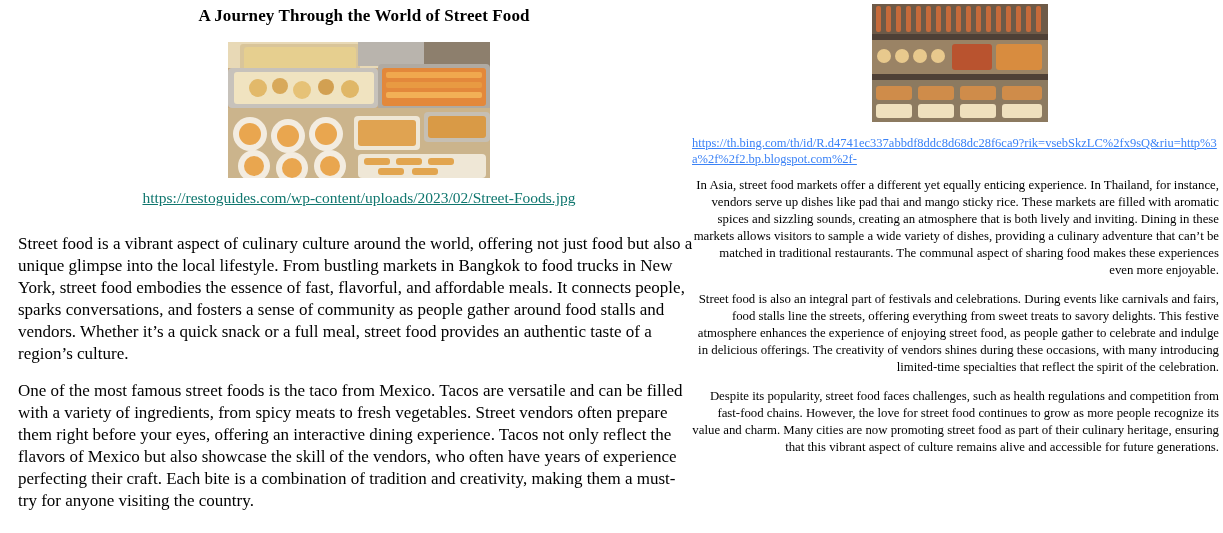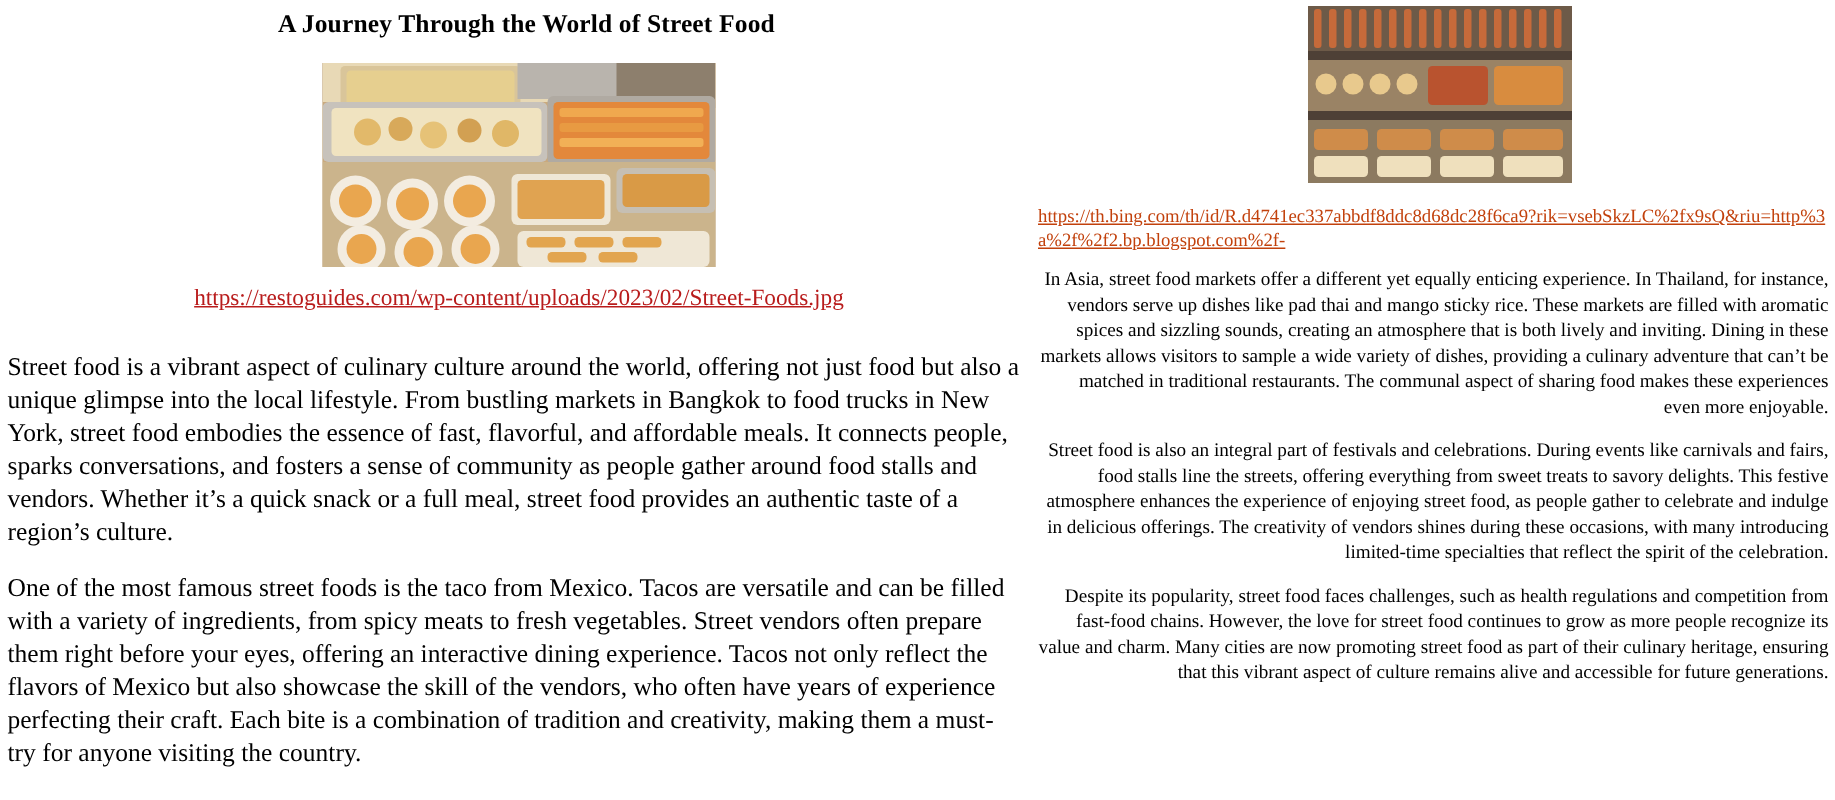--- a/index.html
+++ b/index.html
@@ -14,21 +14,21 @@
     color: #000000;
     overflow: hidden;
   }
   .page {
     position: relative;
     width: 1223px;
     height: 533px;
   }
   .col-left {
     position: absolute;
-    left: 3px;
+    left: 16px;
     top: 0px;
     width: 686px;
     height: 439px;
   }
   .col-right {
     position: absolute;
     left: 692px;
     top: 0px;
     width: 531px;
     height: 533px;
@@ -51,21 +51,21 @@
     height: 136px;
     position: relative;
     overflow: hidden;
     background: #b99a6a;
   }
   .caption-link {
     display: block;
     text-align: center;
     margin-top: 7px;
     font-size: 15.5px;
-    color: #b91c1c;
+    color: #0f766e;
     text-decoration: underline;
     word-break: break-all;
     cursor: pointer;
   }
   .body-left p {
     font-size: 17px;
     line-height: 1.30;
     margin: 0 0 14px 0;
     text-align: left;
     padding: 0 8px 0 2px;
@@ -83,21 +83,21 @@
     width: 176px;
     height: 118px;
     position: relative;
     overflow: hidden;
     background: #8a6a4a;
   }
   .caption-link-right {
     display: block;
     margin-top: 10px;
     font-size: 12.5px;
-    color: #c2410c;
+    color: #3b82f6;
     word-break: break-all;
     line-height: 1.25;
     padding-right: 4px;
     cursor: pointer;
   }
   .body-right {
     margin-top: 10px;
   }
   .body-right p {
     font-size: 12.8px;

